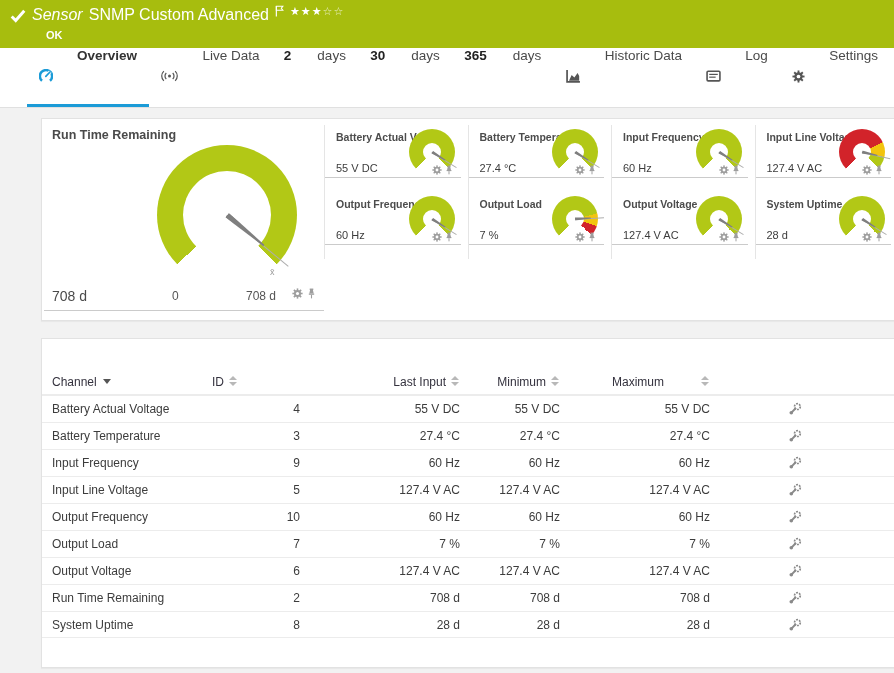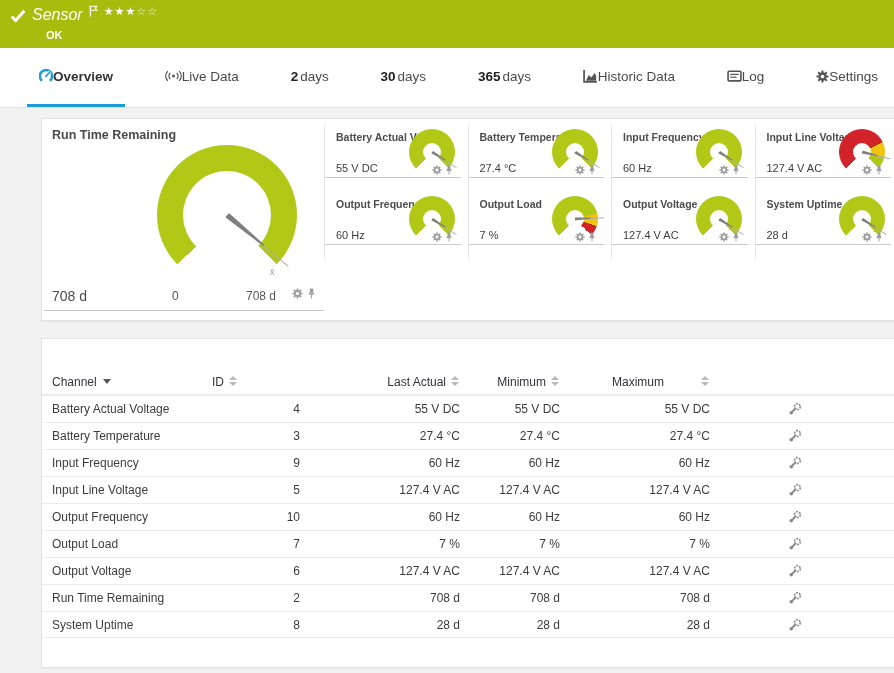--- a/index.html
+++ b/index.html
@@ -16,21 +16,21 @@
   .hdr-title { font-size:16px; line-height:20px; }
   .hdr-flag { margin-top:-2px; }
   .hdr-stars { font-size:11px; letter-spacing:1px; margin-top:0px; cursor:pointer; }
   .hdr-stars .star-e { opacity:.75; }
   .hdr-status { font-size:11px; font-weight:bold; margin:4px 0 0 14px; }
 
   
   .tabs { position:absolute; top:48px; left:0; right:0; height:60px; background:#fff;
           border-bottom:1px solid #e0e0e0; display:flex; align-items:stretch;
           padding:0 4px 0 27px; justify-content:space-between; }
-  .tab { display:flex; align-items:center; gap:0; padding:0 12px; font-size:13.5px; color:#4a4a4a;
+  .tab { display:flex; gap:24px; padding:0 12px; font-size:13.5px; color:#4a4a4a;
          cursor:pointer; border-bottom:3px solid transparent; white-space:nowrap; }
   .tab.active { border-bottom-color:#1b9bd7; color:#333; font-weight:bold; }
   .tab .tab-num { font-weight:bold; color:#222; margin-right:2px; }
   .tab .tab-icn { display:flex; align-items:center; }
 
   
   .main { position:absolute; top:108px; left:0; right:0; bottom:0; background:#f2f2f2; }
   .card { position:absolute; left:41px; width:858px; background:#fff; border:1px solid #e2e2e2;
           box-shadow:0 1px 1px rgba(0,0,0,.04); }
   .gauges-card { top:10px; height:203px; }
@@ -96,20 +96,21 @@
 
 <div class="app">
 
   <header class="hdr">
     <span class="hdr-check"><svg width="16" height="14" viewBox="0 0 14 12">
           <path d="M1.5 6.5 L5 10 L12.5 1.5" fill="none" stroke="#fff" stroke-width="2.6"></path>
         </svg></span>
     <div class="hdr-main">
       <div class="hdr-title-row">
         <span class="hdr-type">Sensor</span>
+        <span class="hdr-title">SNMP Custom Advanced</span>
         <span class="hdr-flag"><svg width="9" height="12" viewBox="0 0 10 13">
               <path d="M1.5 12.5 V1" stroke="#fff" stroke-width="1.3" fill="none"></path>
               <path d="M1.5 1.2 H8.7 L7 3.4 L8.7 5.6 H1.5 Z" fill="none" stroke="#fff" stroke-width="1.2"></path>
             </svg></span>
         <span class="hdr-stars"><span class="star-f">★★★</span><span class="star-e">☆☆</span></span>
       </div>
       <div class="hdr-status">OK</div>
     </div>
   </header>
 
@@ -537,21 +538,21 @@
           <div class="trow">
             <div class="hcell c-ch">
               <span>Channel</span>
               <span class="caret-down"></span>
             </div>
             <div class="hcell c-id">
               <span>ID</span>
               <span class="sort"></span>
             </div>
             <div class="hcell c-last r">
-              <span>Last Actual</span>
+              <span>Last Input</span>
               <span class="sort"></span>
             </div>
             <div class="hcell c-min r">
               <span>Minimum</span>
               <span class="sort"></span>
             </div>
             <div class="hcell c-max r">
               <span>Maximum</span>
               <span class="sort"></span>
             </div>

